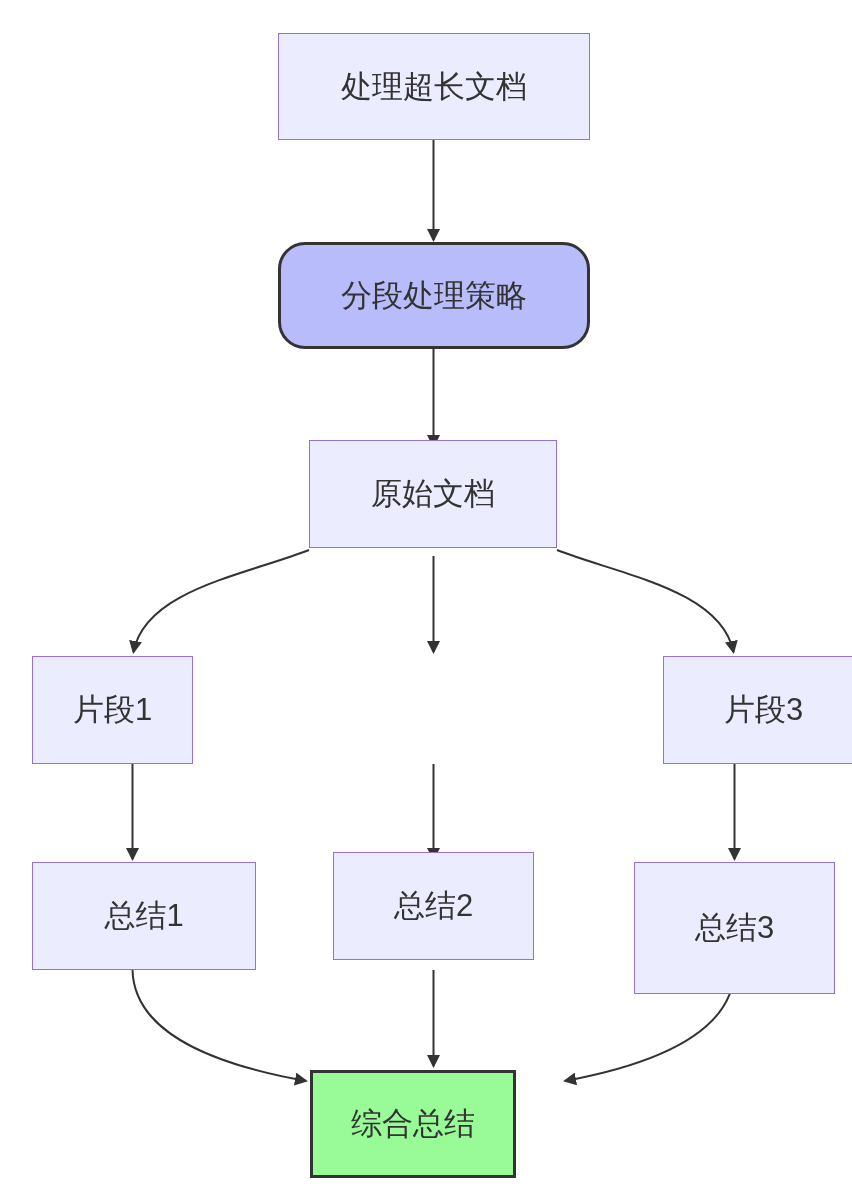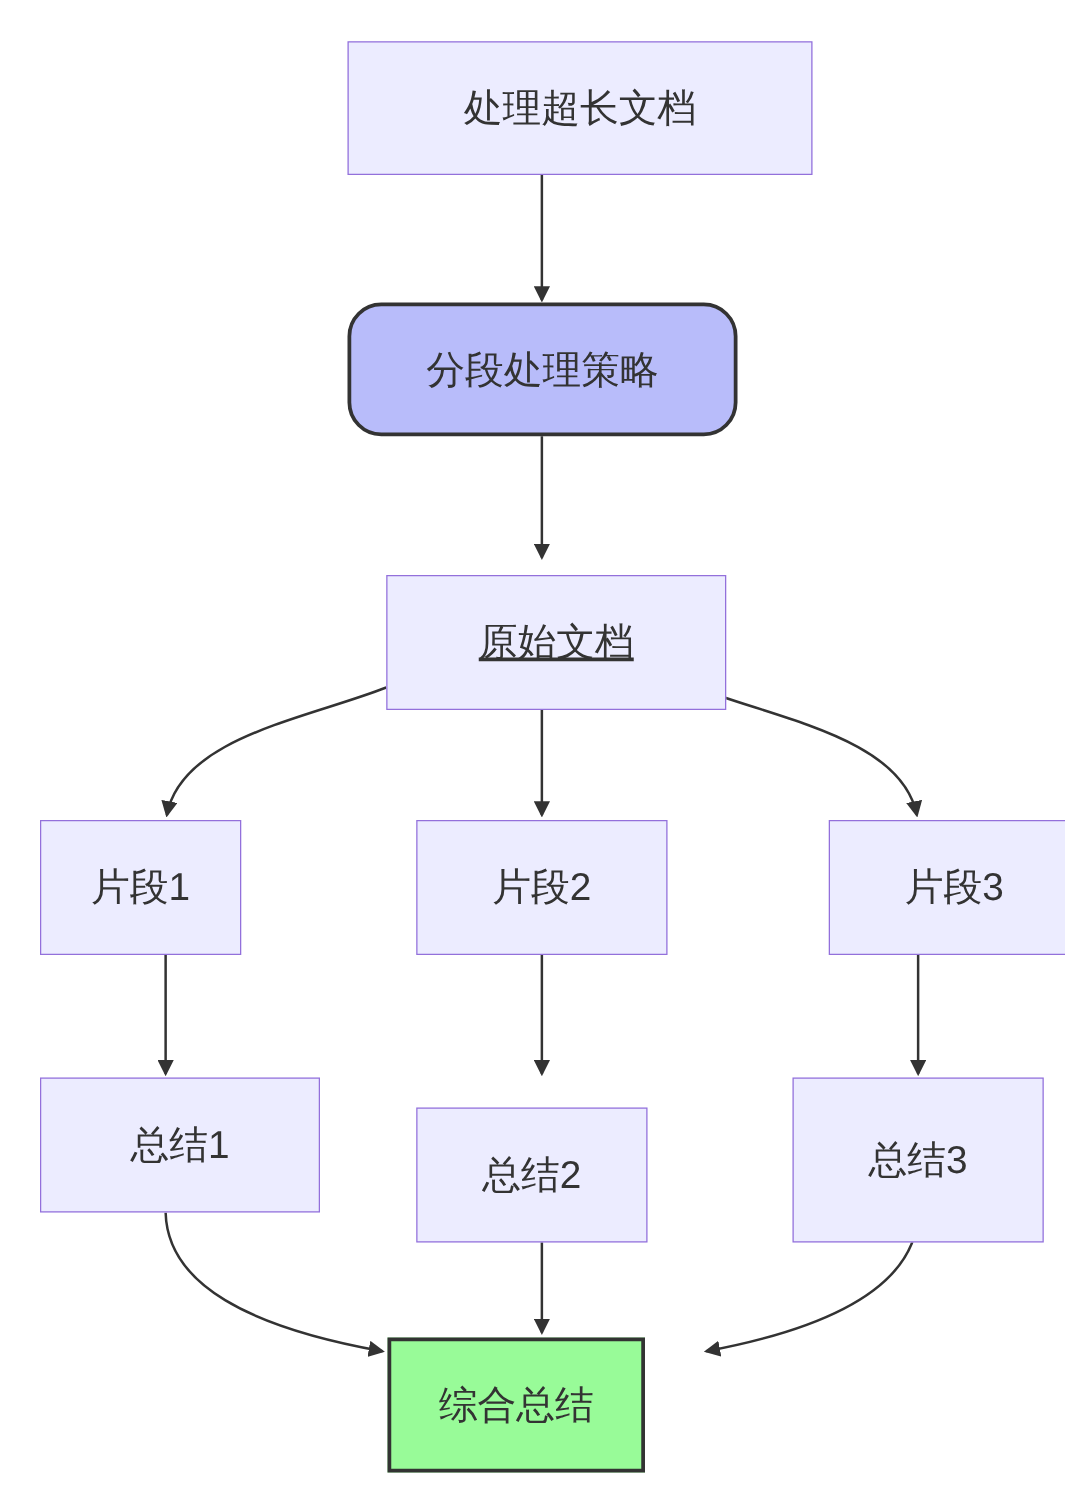--- a/index.html
+++ b/index.html
@@ -41,28 +41,28 @@
   }
   .node-highlight {
     background: #b8bcfa;
     border: 3.5px solid #333333;
   }
   .node-result {
     background: #98FB98;
     border: 3.5px solid #333333;
   }
   
-  .n-process   { left: 278px; top: 33px;   width: 372px; height: 107px; }
+  .n-process   { left: 278px; top: 33px;   width: 312px; height: 107px; }
   .n-strategy  { left: 278px; top: 242px;  width: 312px; height: 107px; border-radius: 27px; }
-  .n-doc       { left: 309px; top: 460px;  width: 272px; height: 108px; text-decoration: underline; }
+  .n-doc       { left: 309px; top: 440px;  width: 248px; height: 108px; }
   .n-chunk1    { left: 32px;  top: 656px;  width: 161px; height: 108px; }
   .n-chunk2    { left: 333px; top: 656px;  width: 201px; height: 108px; }
   .n-chunk3    { left: 634px; top: 656px;  width: 201px; height: 108px; margin-left: 29px; }
   .n-summary1  { left: 32px;  top: 862px;  width: 224px; height: 108px; }
-  .n-summary2  { left: 333px; top: 886px;  width: 185px; height: 108px; text-align: center; }
+  .n-summary2  { left: 333px; top: 852px;  width: 201px; height: 108px; text-align: center; }
   .n-summary3  { left: 634px; top: 862px;  width: 201px; height: 132px; }
   .n-final     { left: 310px; top: 1070px; width: 206px; height: 108px; }
 </style>
 </head>
 <body>
 
 <div class="canvas">
 
   <svg class="edges-layer" viewBox="0 0 852 1196" xmlns="http://www.w3.org/2000/svg">
     <defs>
@@ -94,23 +94,20 @@
   </div>
 
   <div class="node node-default n-doc">
     <span>原始文档</span>
   </div>
 
   <div class="node node-default n-chunk1">
     <span>片段1</span>
   </div>
 
-  <div class="node node-default n-chunk2">
-    <span>片段2</span>
-  </div>
 
   <div class="node node-default n-chunk3">
     <span>片段3</span>
   </div>
 
   <div class="node node-default n-summary1">
     <span>总结1</span>
   </div>
 
   <div class="node node-default n-summary2">

